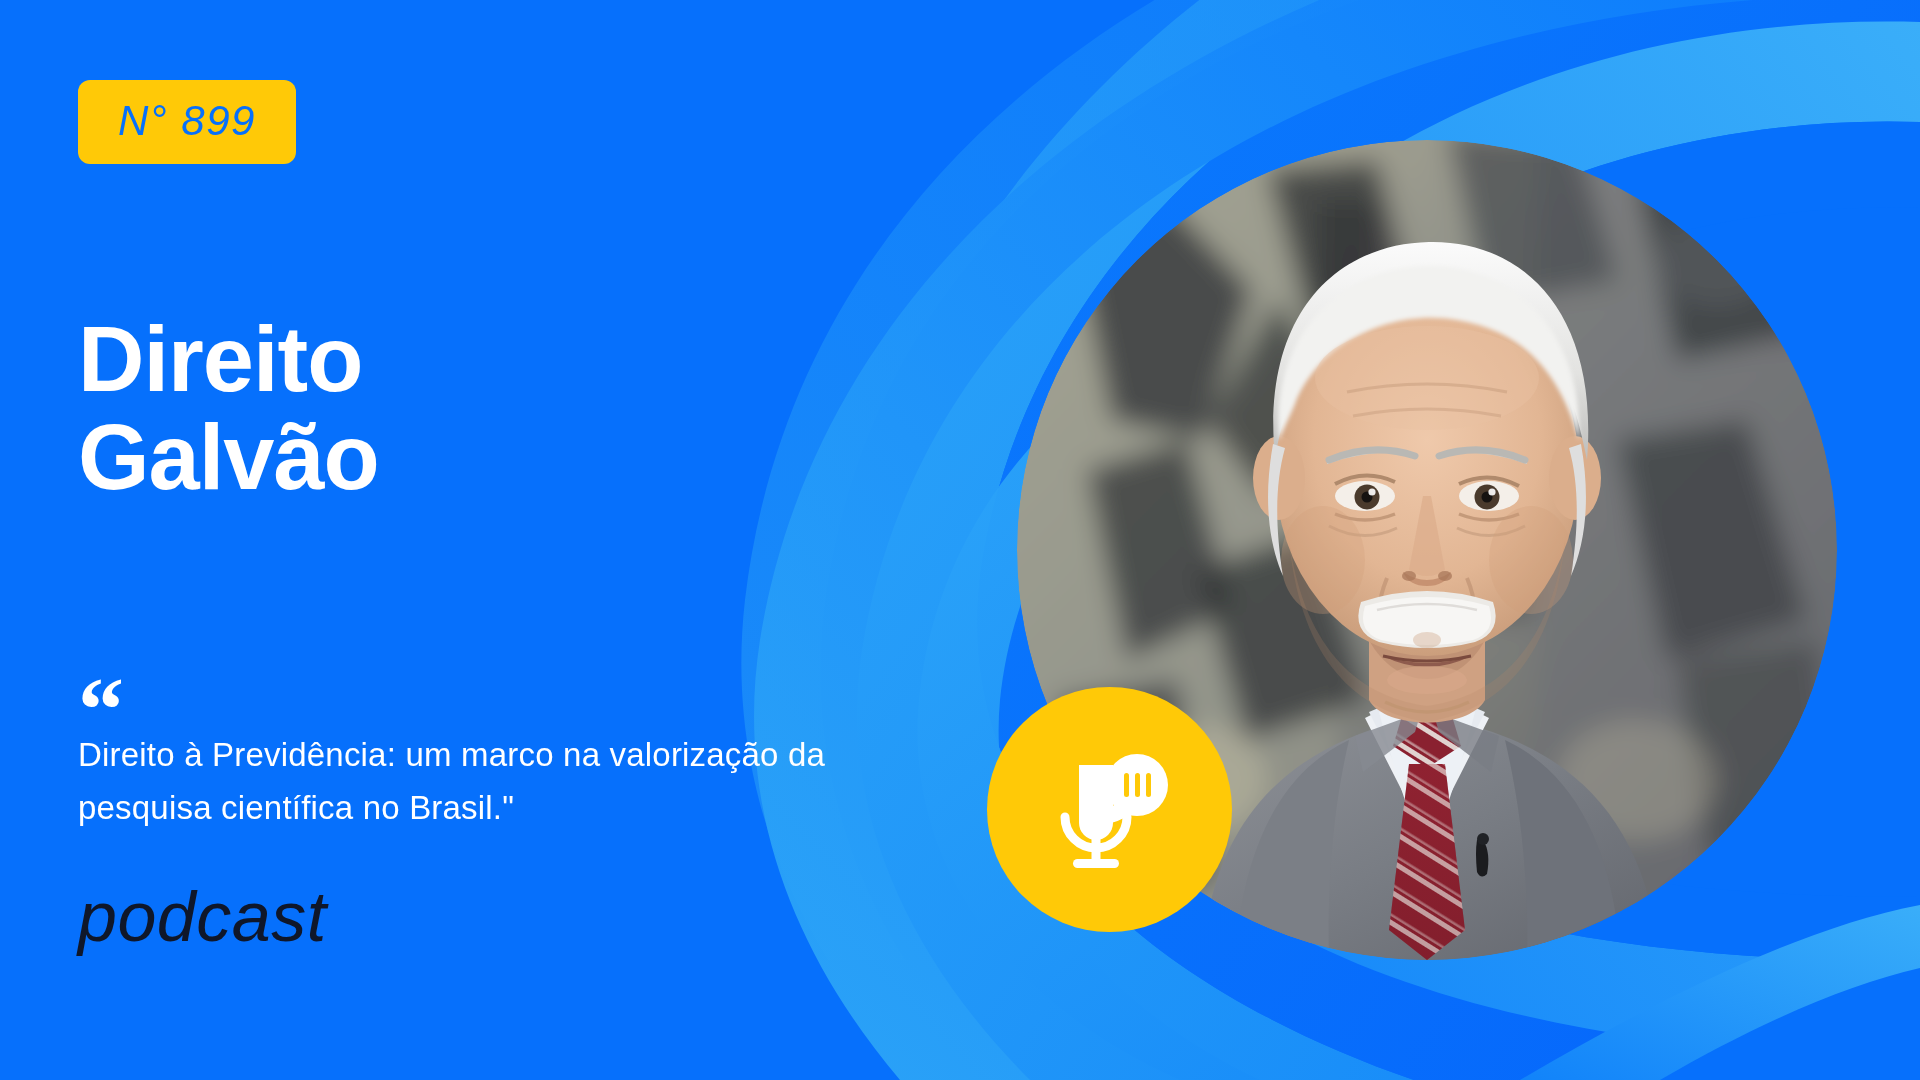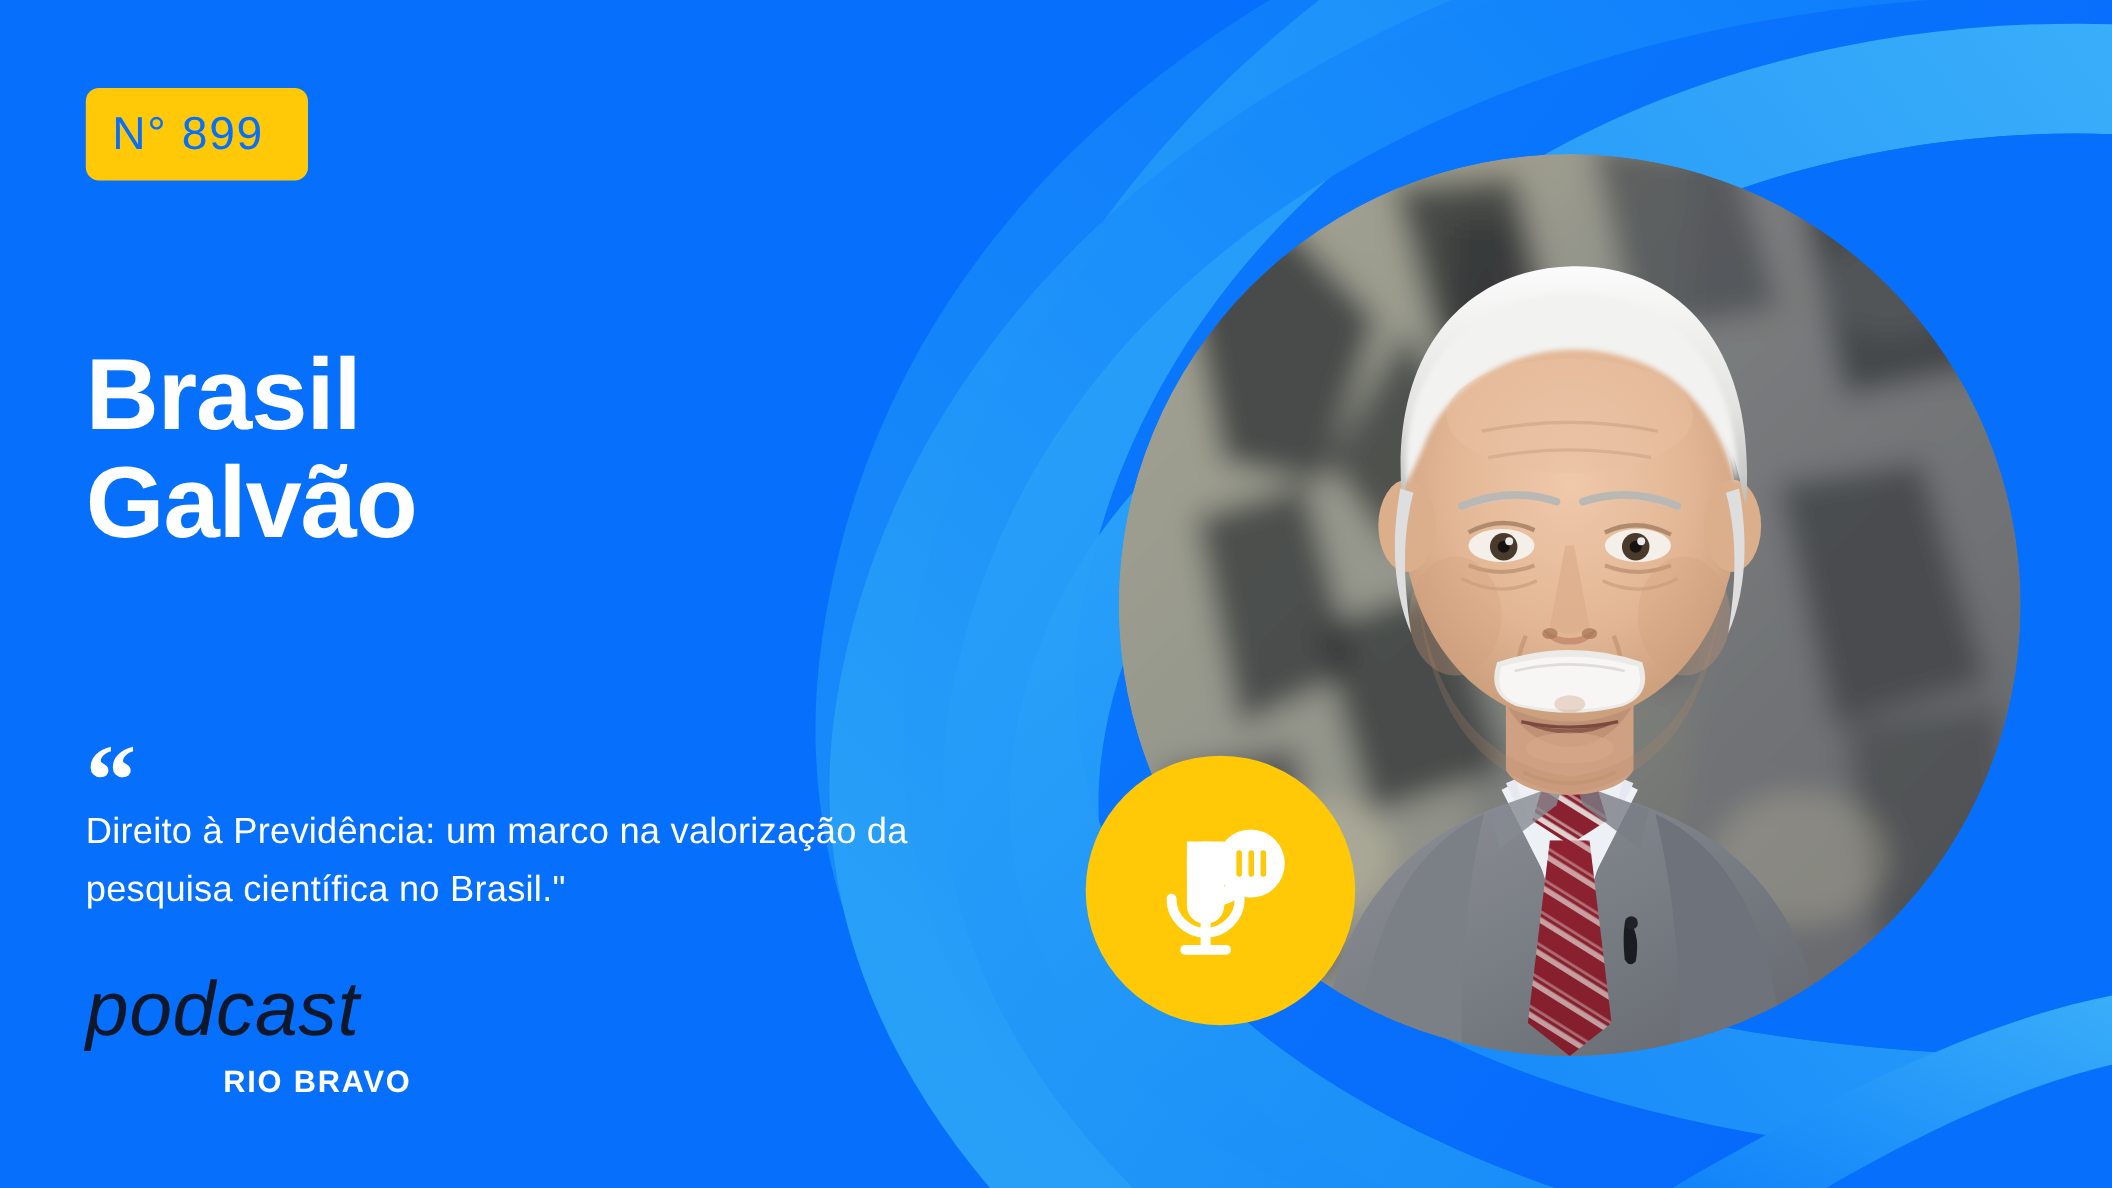--- a/index.html
+++ b/index.html
@@ -40,26 +40,27 @@
     z-index: 5;
   }
 
   .episode-badge {
     position: absolute;
     left: 0;
     top: 80px;
     background: #ffc907;
     color: #0670fc;
     border-radius: 12px;
-    padding: 20px 40px 22px 24px;
+    padding: 20px 40px 22px 40px;
     font-size: 42px;
     font-weight: 400;
     letter-spacing: 1.5px;
     line-height: 1;
     display: inline-block;
+    font-style: italic;
   }
 
   .guest-label {
     position: absolute;
     left: 2px;
     top: 252px;
     color: #ffffff;
     font-size: 36px;
     font-weight: 300;
     letter-spacing: 3.2px;
@@ -426,26 +427,25 @@
       <rect x="100" y="38" width="5" height="24" rx="2.5" fill="#ffc907"></rect>
       <rect x="111" y="38" width="5" height="24" rx="2.5" fill="#ffc907"></rect>
     </svg>
   </div>
 
   <div class="left-col">
 
     <div class="episode-badge">N° 899</div>
 
 
-    <div class="guest-name">Brasil
+    <div class="guest-name">Direito
 Galvão</div>
   </div>
 
   <div class="quote-mark">“</div>
 
   <div class="quote-text">Direito à Previdência: um marco na valorização da pesquisa científica no Brasil."</div>
 
   <div class="brand">
     <span class="brand-word">podcast</span>
-    <span class="brand-sub">RIO BRAVO</span>
   </div>
 
 </div>
 
 </body></html>

